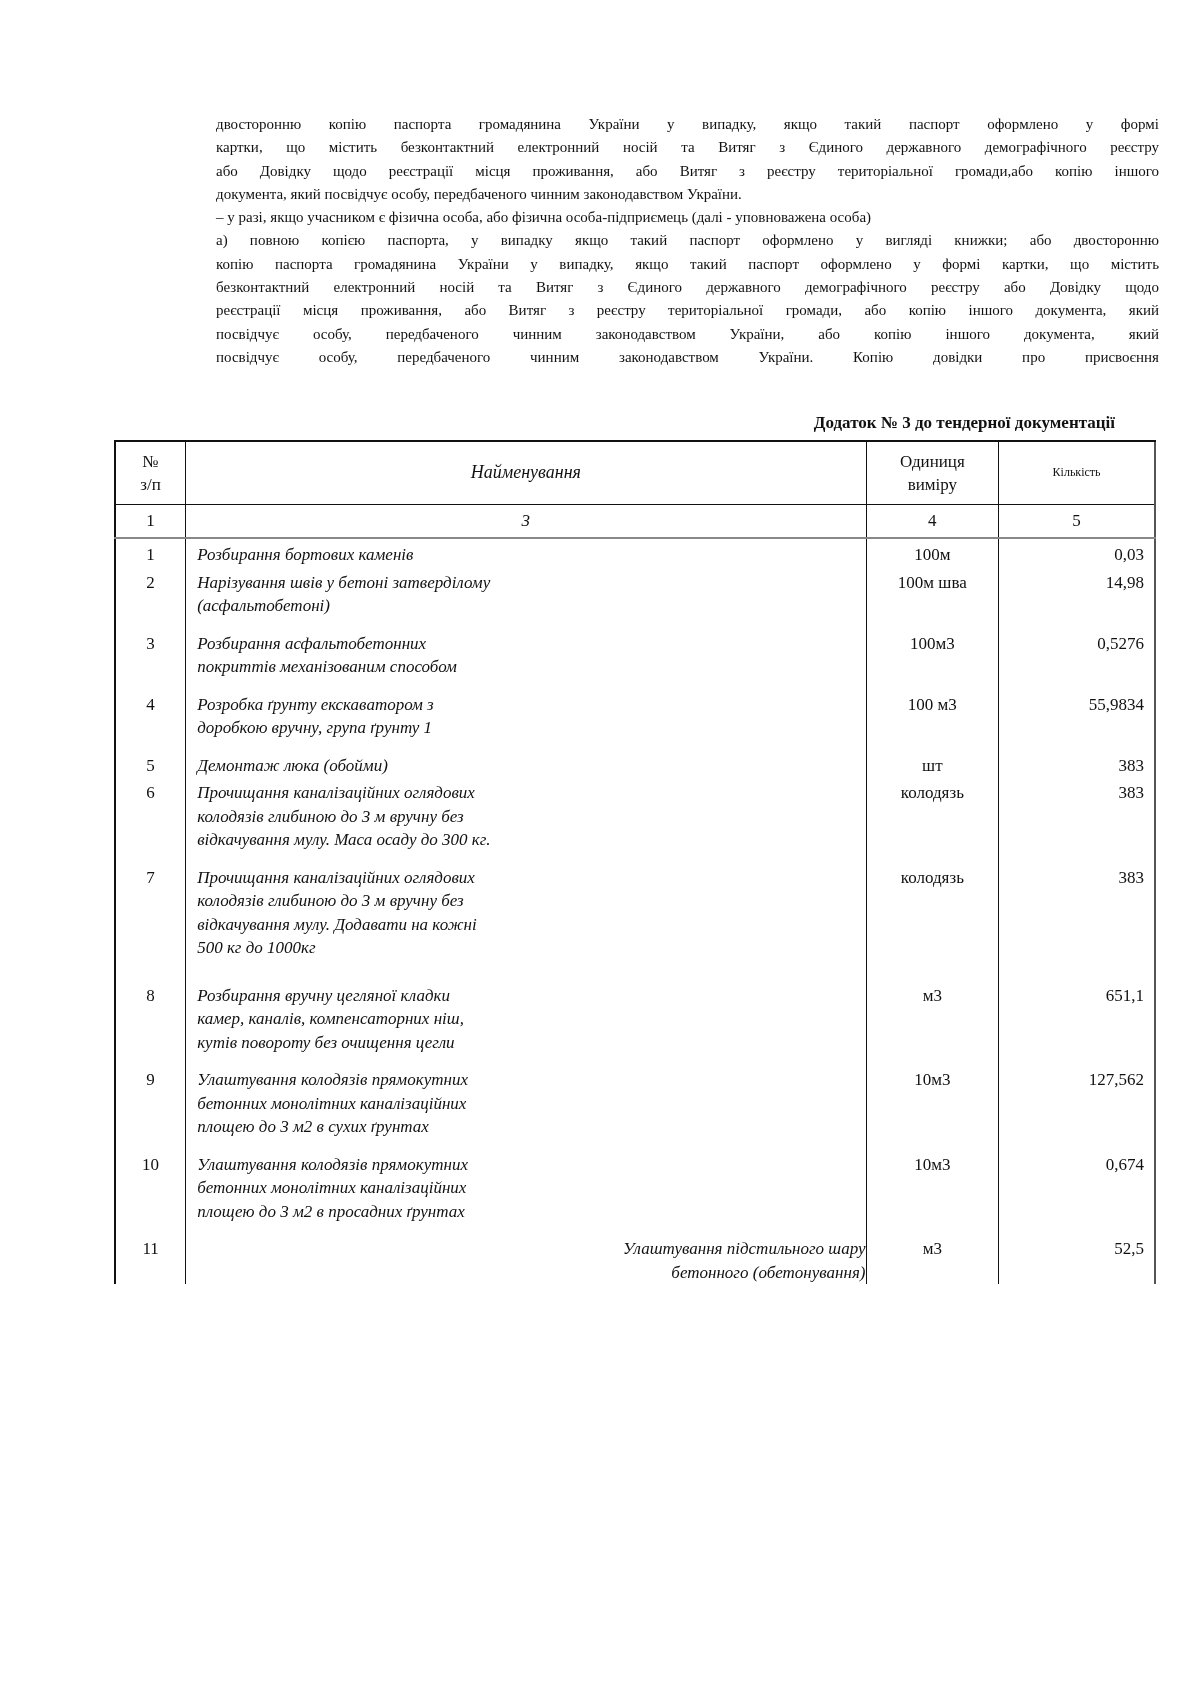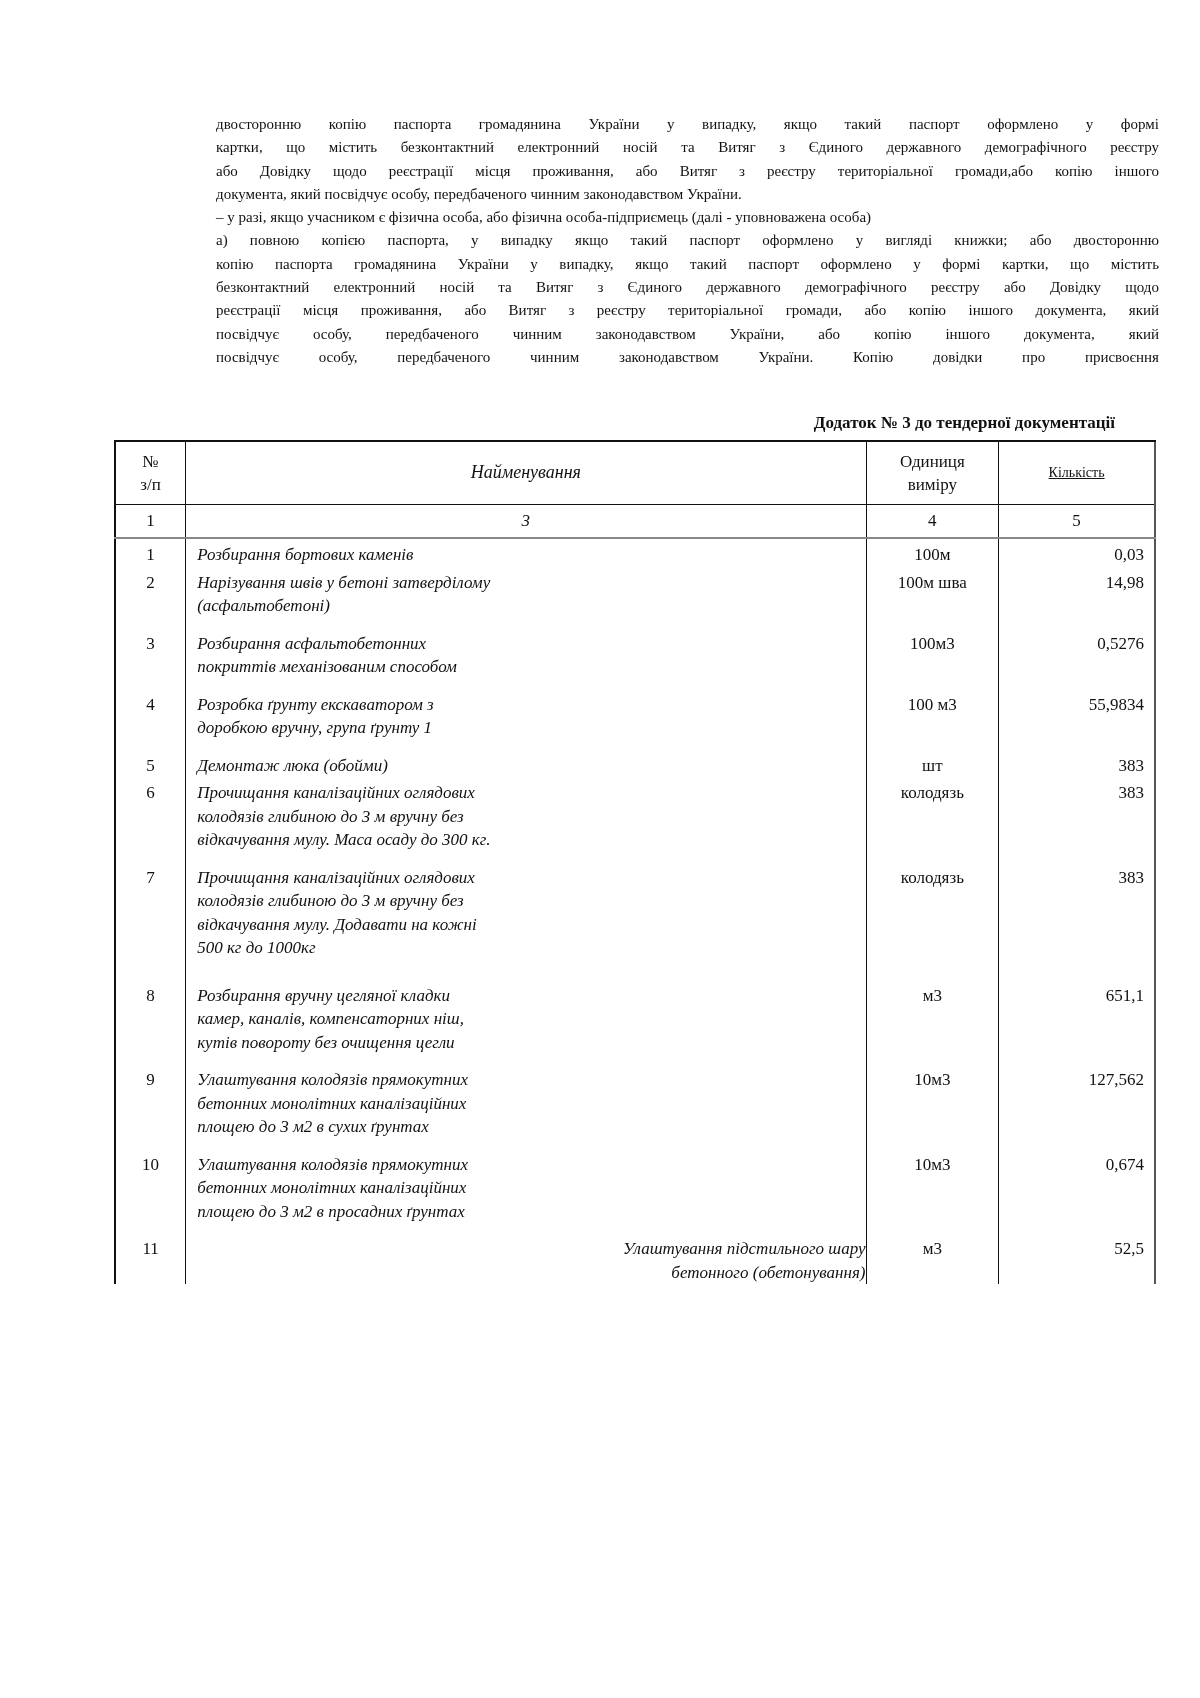--- a/index.html
+++ b/index.html
@@ -34,21 +34,21 @@
     vertical-align: middle;
   }
   .c-no { width: 71px; text-align: center; border-right: 1.5px solid #111; }
   .c-name { width: 687px; border-right: 1.5px solid #111; font-style: italic; }
   .c-unit { width: 134px; text-align: center; border-right: 1.5px solid #111; }
   .c-qty { width: 148px; }
   tbody td.c-name { padding-left: 11px; }
   tbody td.c-qty { text-align: right; padding-right: 10px; }
   tbody td.c-no, tbody td.c-unit, tbody td.c-name, tbody td.c-qty { padding-top: 4px; }
   .hdr-name { font-size: 18px; }
-  .hdr-qty { font-size: 14px; text-decoration: underline; }
+  .hdr-qty { font-size: 12px; }
   .num-qty { text-align: center; }
 </style>
 </head>
 <body>
 
 <div class="para-block">
   <span class="line just">двосторонню копію паспорта громадянина України у випадку, якщо такий паспорт оформлено у формі</span>
   <span class="line just">картки, що містить безконтактний електронний носій та Витяг з Єдиного державного демографічного реєстру</span>
   <span class="line just">або Довідку щодо реєстрації місця проживання, або Витяг з реєстру територіальної громади,або копію іншого</span>
   <span class="line">документа, який посвідчує особу, передбаченого чинним законодавством України.</span>

